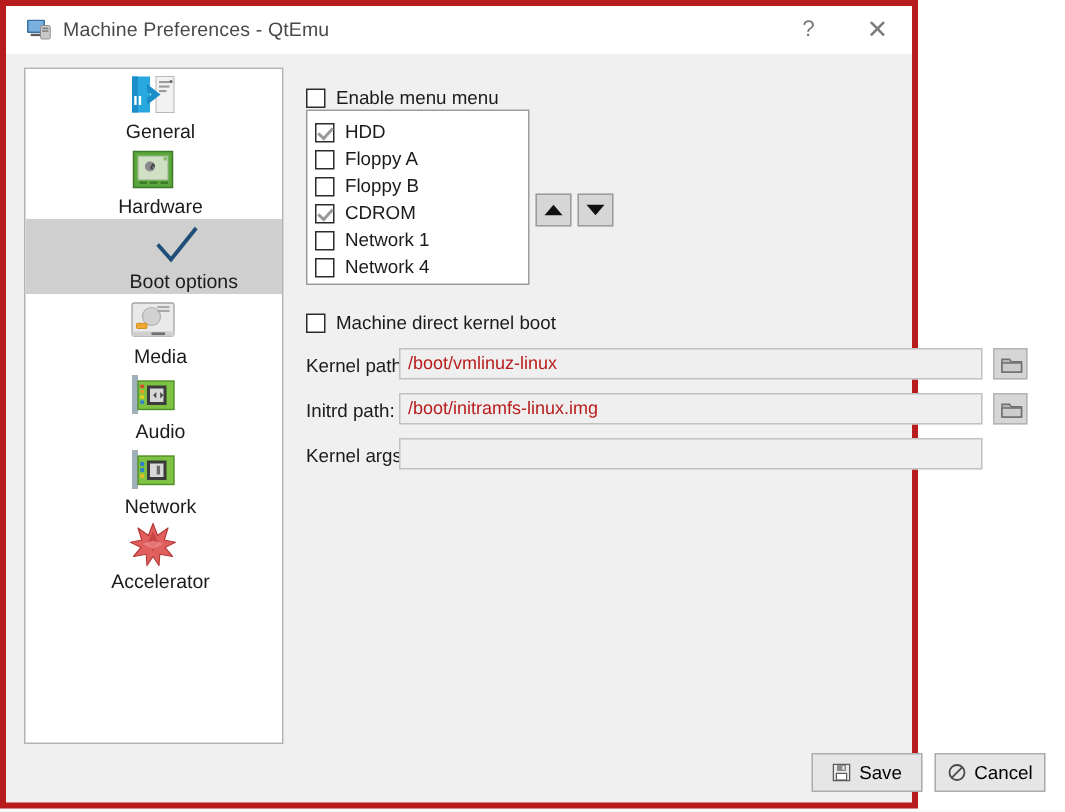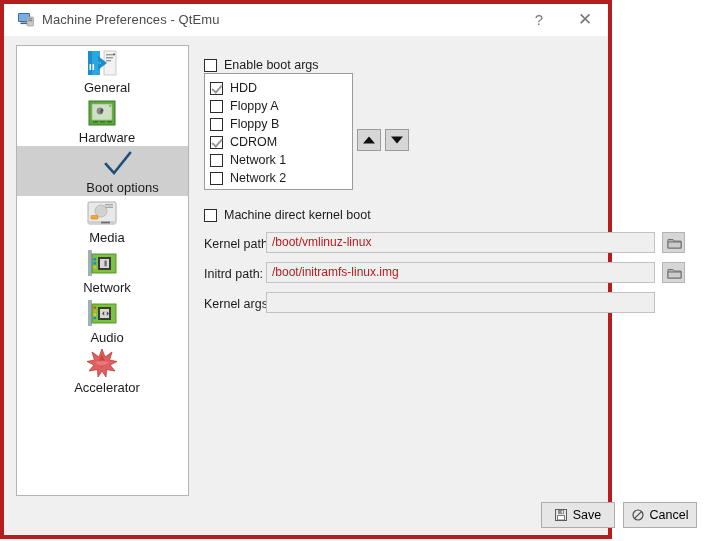--- a/index.html
+++ b/index.html
@@ -278,58 +278,58 @@
       </svg>
       <span class="side-label">Media</span>
     </div>
 
     <div class="side-item">
       <svg class="side-ico" viewBox="0 0 34 34">
         <rect x="3" y="4" width="4" height="26" fill="#9fb0bb"></rect>
         <rect x="7" y="8" width="24" height="19" fill="#7dc242" stroke="#4e8c24" stroke-width=".9"></rect>
         <rect x="13" y="11" width="13" height="13" fill="#3b3b3b"></rect>
         <rect x="15" y="13" width="9" height="9" fill="#d8d8d8"></rect>
-        <path d="M19.5 14.5 h2.2 v5.8 h-2.2 z" fill="#6a6a6a"></path>
-        <rect x="8.5" y="12" width="2.6" height="2.6" fill="#2f7fd0"></rect>
-        <rect x="8.5" y="16" width="2.6" height="2.6" fill="#2f7fd0"></rect>
-        <rect x="8.5" y="20" width="2.6" height="2.6" fill="#e0c020"></rect>
-      </svg>
-      <span class="side-label">Network</span>
-    </div>
-
-    <div class="side-item">
-      <svg class="side-ico" viewBox="0 0 34 34">
-        <rect x="3" y="4" width="4" height="26" fill="#9fb0bb"></rect>
-        <rect x="7" y="8" width="24" height="19" fill="#7dc242" stroke="#4e8c24" stroke-width=".9"></rect>
-        <rect x="13" y="11" width="13" height="13" fill="#3b3b3b"></rect>
-        <rect x="15" y="13" width="9" height="9" fill="#d8d8d8"></rect>
         <path d="M17 17.5 l2.2-2.2 v4.4 z M24 17.5 l-2.2-2.2 v4.4 z" fill="#4a4a4a"></path>
         <rect x="8.5" y="10.5" width="2.6" height="2.2" fill="#d84b2a"></rect>
         <rect x="8.5" y="14" width="2.6" height="2.2" fill="#e8a020"></rect>
         <rect x="8.5" y="17.5" width="2.6" height="2.2" fill="#e8d020"></rect>
         <rect x="8.5" y="21" width="2.6" height="2.2" fill="#2f7fd0"></rect>
       </svg>
       <span class="side-label">Audio</span>
     </div>
 
     <div class="side-item">
       <svg class="side-ico" viewBox="0 0 34 34">
+        <rect x="3" y="4" width="4" height="26" fill="#9fb0bb"></rect>
+        <rect x="7" y="8" width="24" height="19" fill="#7dc242" stroke="#4e8c24" stroke-width=".9"></rect>
+        <rect x="13" y="11" width="13" height="13" fill="#3b3b3b"></rect>
+        <rect x="15" y="13" width="9" height="9" fill="#d8d8d8"></rect>
+        <path d="M19.5 14.5 h2.2 v5.8 h-2.2 z" fill="#6a6a6a"></path>
+        <rect x="8.5" y="12" width="2.6" height="2.6" fill="#2f7fd0"></rect>
+        <rect x="8.5" y="16" width="2.6" height="2.6" fill="#2f7fd0"></rect>
+        <rect x="8.5" y="20" width="2.6" height="2.6" fill="#e0c020"></rect>
+      </svg>
+      <span class="side-label">Network</span>
+    </div>
+
+    <div class="side-item">
+      <svg class="side-ico" viewBox="0 0 34 34">
         <path d="M17 3 L20 11 L27 6 L24.5 14 L32 15.5 L25 19 L30 25 L21.5 23.5 L21 31 L17 25 L13 31 L12.5 23.5 L4 25 L9 19 L2 15.5 L9.5 14 L7 6 L14 11 Z" fill="#e06060" stroke="#b83a3a" stroke-width=".8" stroke-linejoin="round"></path>
         <path d="M17 8 L20 15 L17 22 L14 15 Z" fill="#c23b3b" opacity=".75"></path>
         <path d="M10 16.5 L17 14.5 L24 16.5 L17 20 Z" fill="#ef8b8b" opacity=".7"></path>
       </svg>
       <span class="side-label">Accelerator</span>
     </div>
   </div>
 
   <div class="pane">
 
     <div class="chk-row" style="left:4px; top:13px;">
       <span class="chkbox"></span>
-      <span class="chk-label">Enable boot args</span>
+      <span class="chk-label">Enable menu menu</span>
     </div>
 
     <div class="bootlist">
       <div class="boot-item">
         <span class="chkbox checked"></span>
         <span class="chk-label">HDD</span>
       </div>
       <div class="boot-item">
         <span class="chkbox"></span>
         <span class="chk-label">Floppy A</span>
@@ -341,21 +341,21 @@
       <div class="boot-item">
         <span class="chkbox checked"></span>
         <span class="chk-label">CDROM</span>
       </div>
       <div class="boot-item">
         <span class="chkbox"></span>
         <span class="chk-label">Network 1</span>
       </div>
       <div class="boot-item">
         <span class="chkbox"></span>
-        <span class="chk-label">Network 2</span>
+        <span class="chk-label">Network 4</span>
       </div>
     </div>
 
     <div class="arrow-btn up" style="left:157px; top:84px;">
       <span class="tri"></span>
     </div>
     <div class="arrow-btn down" style="left:185px; top:84px;">
       <span class="tri"></span>
     </div>
 

